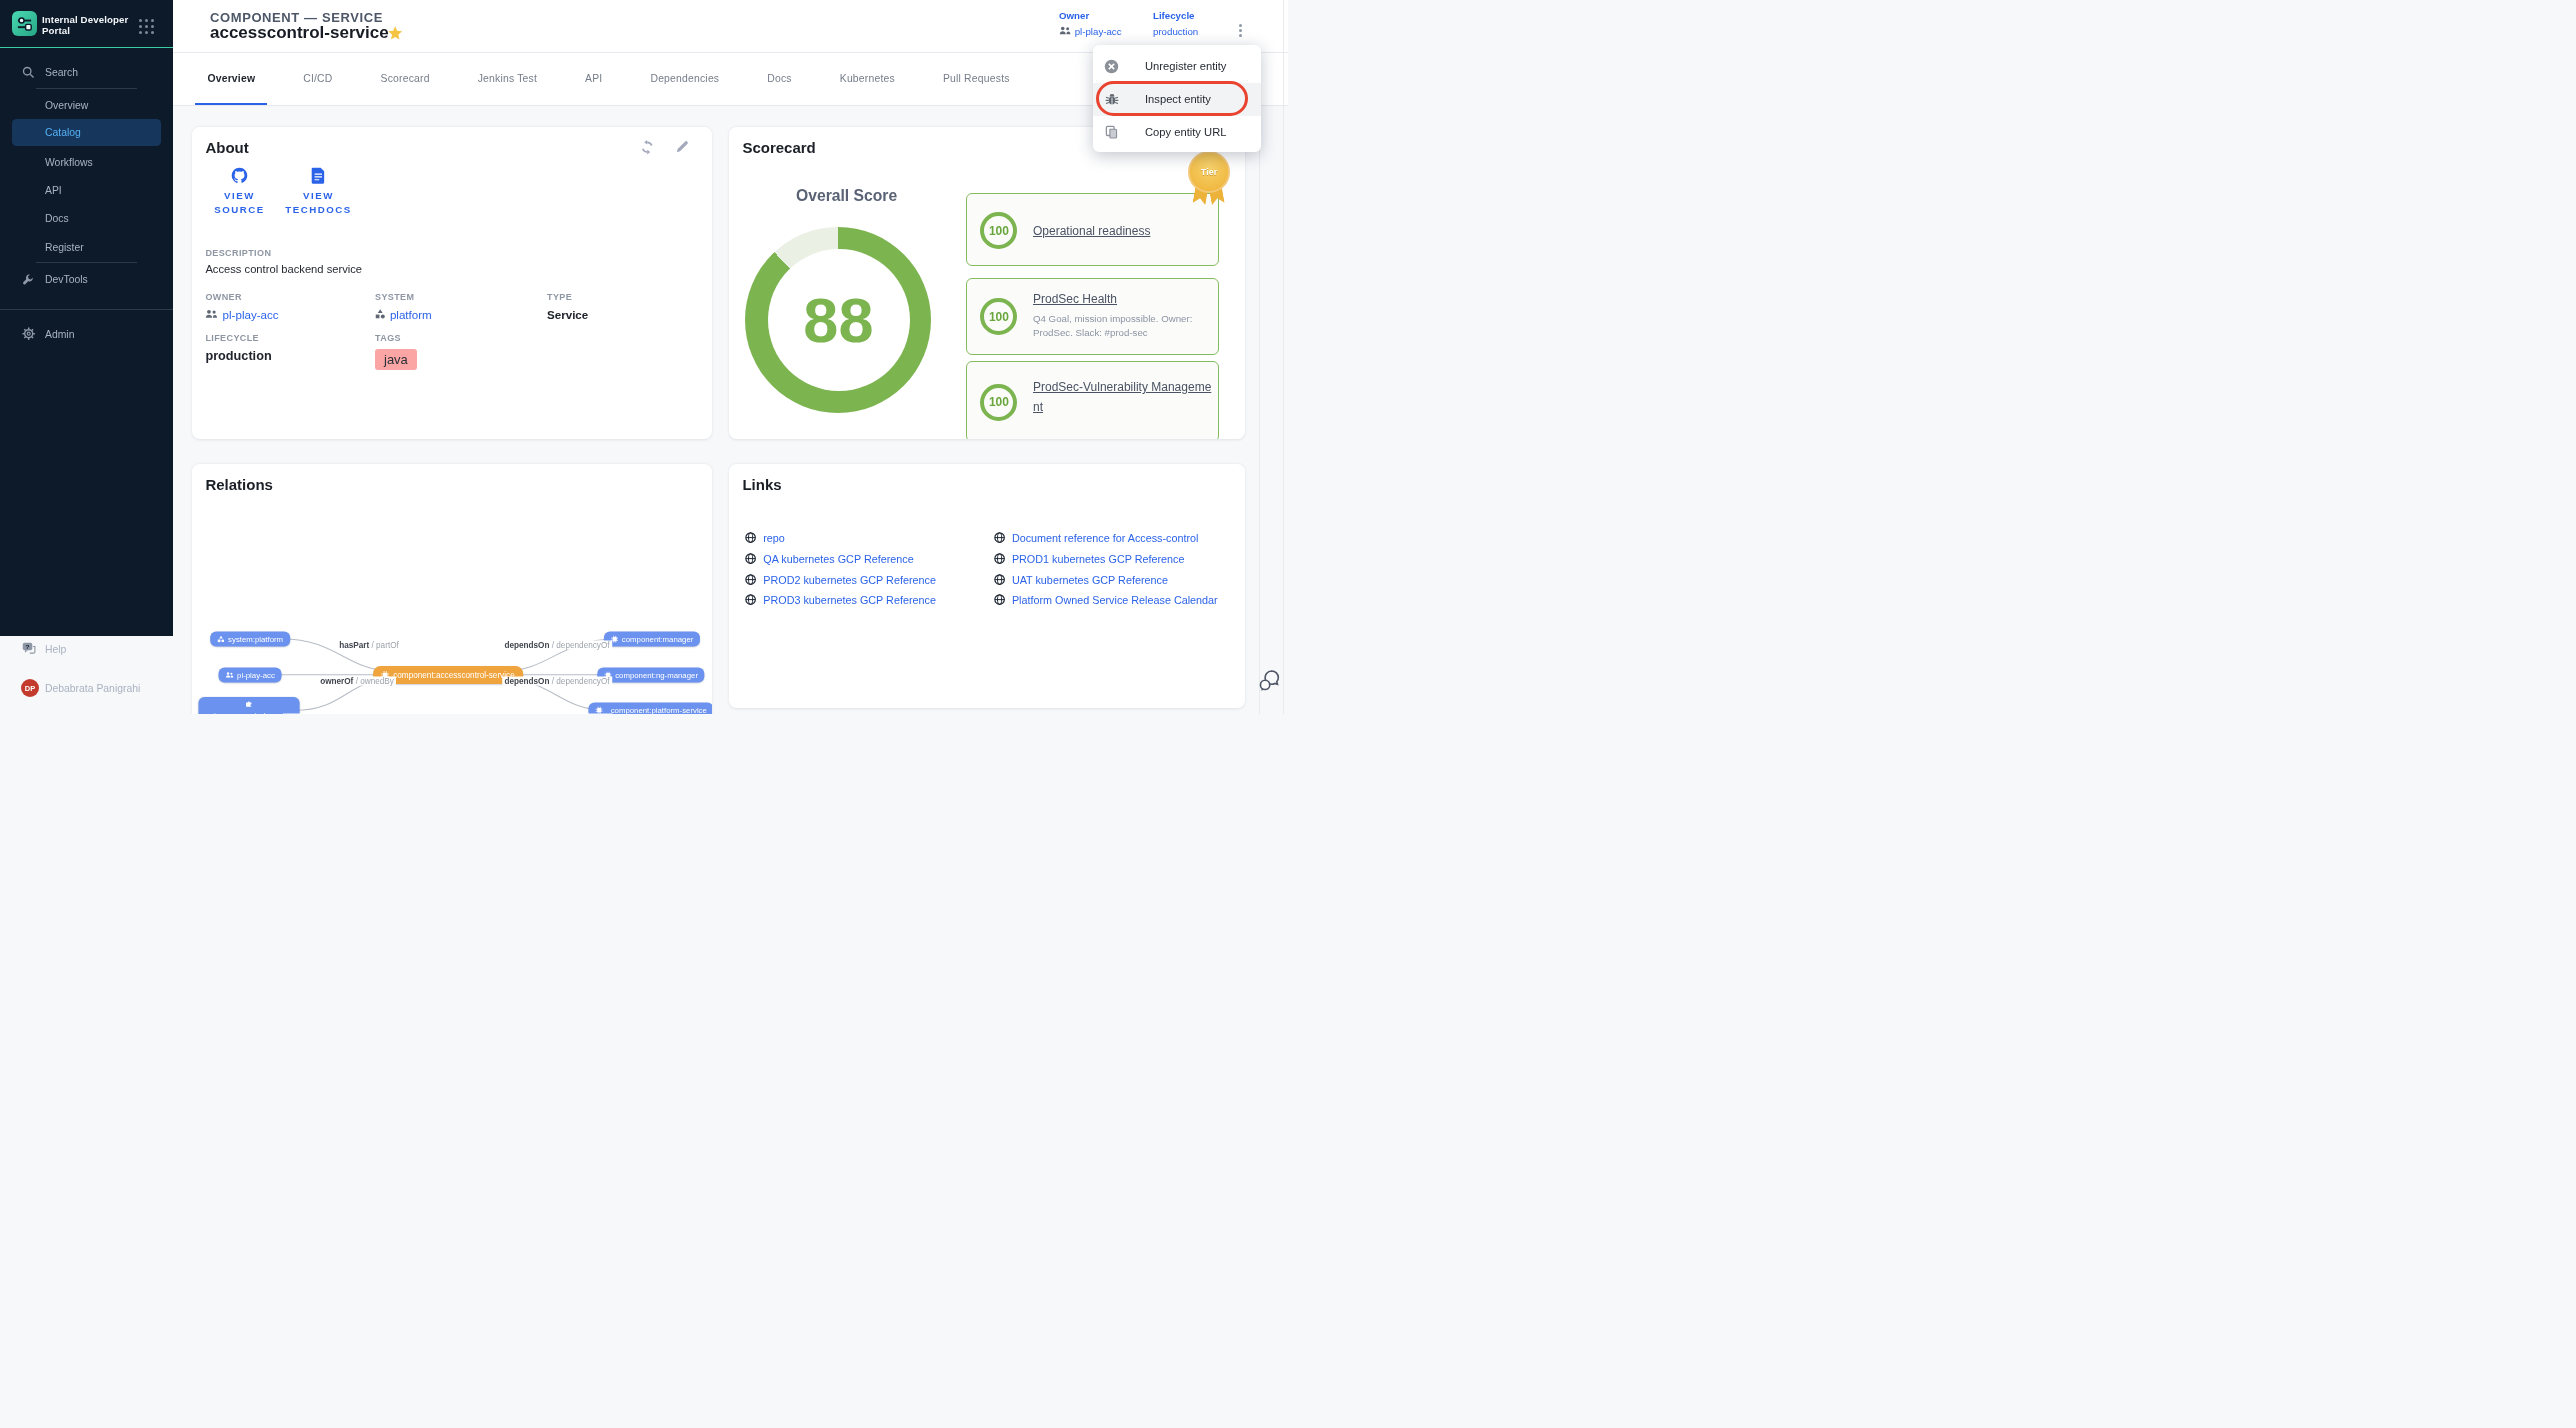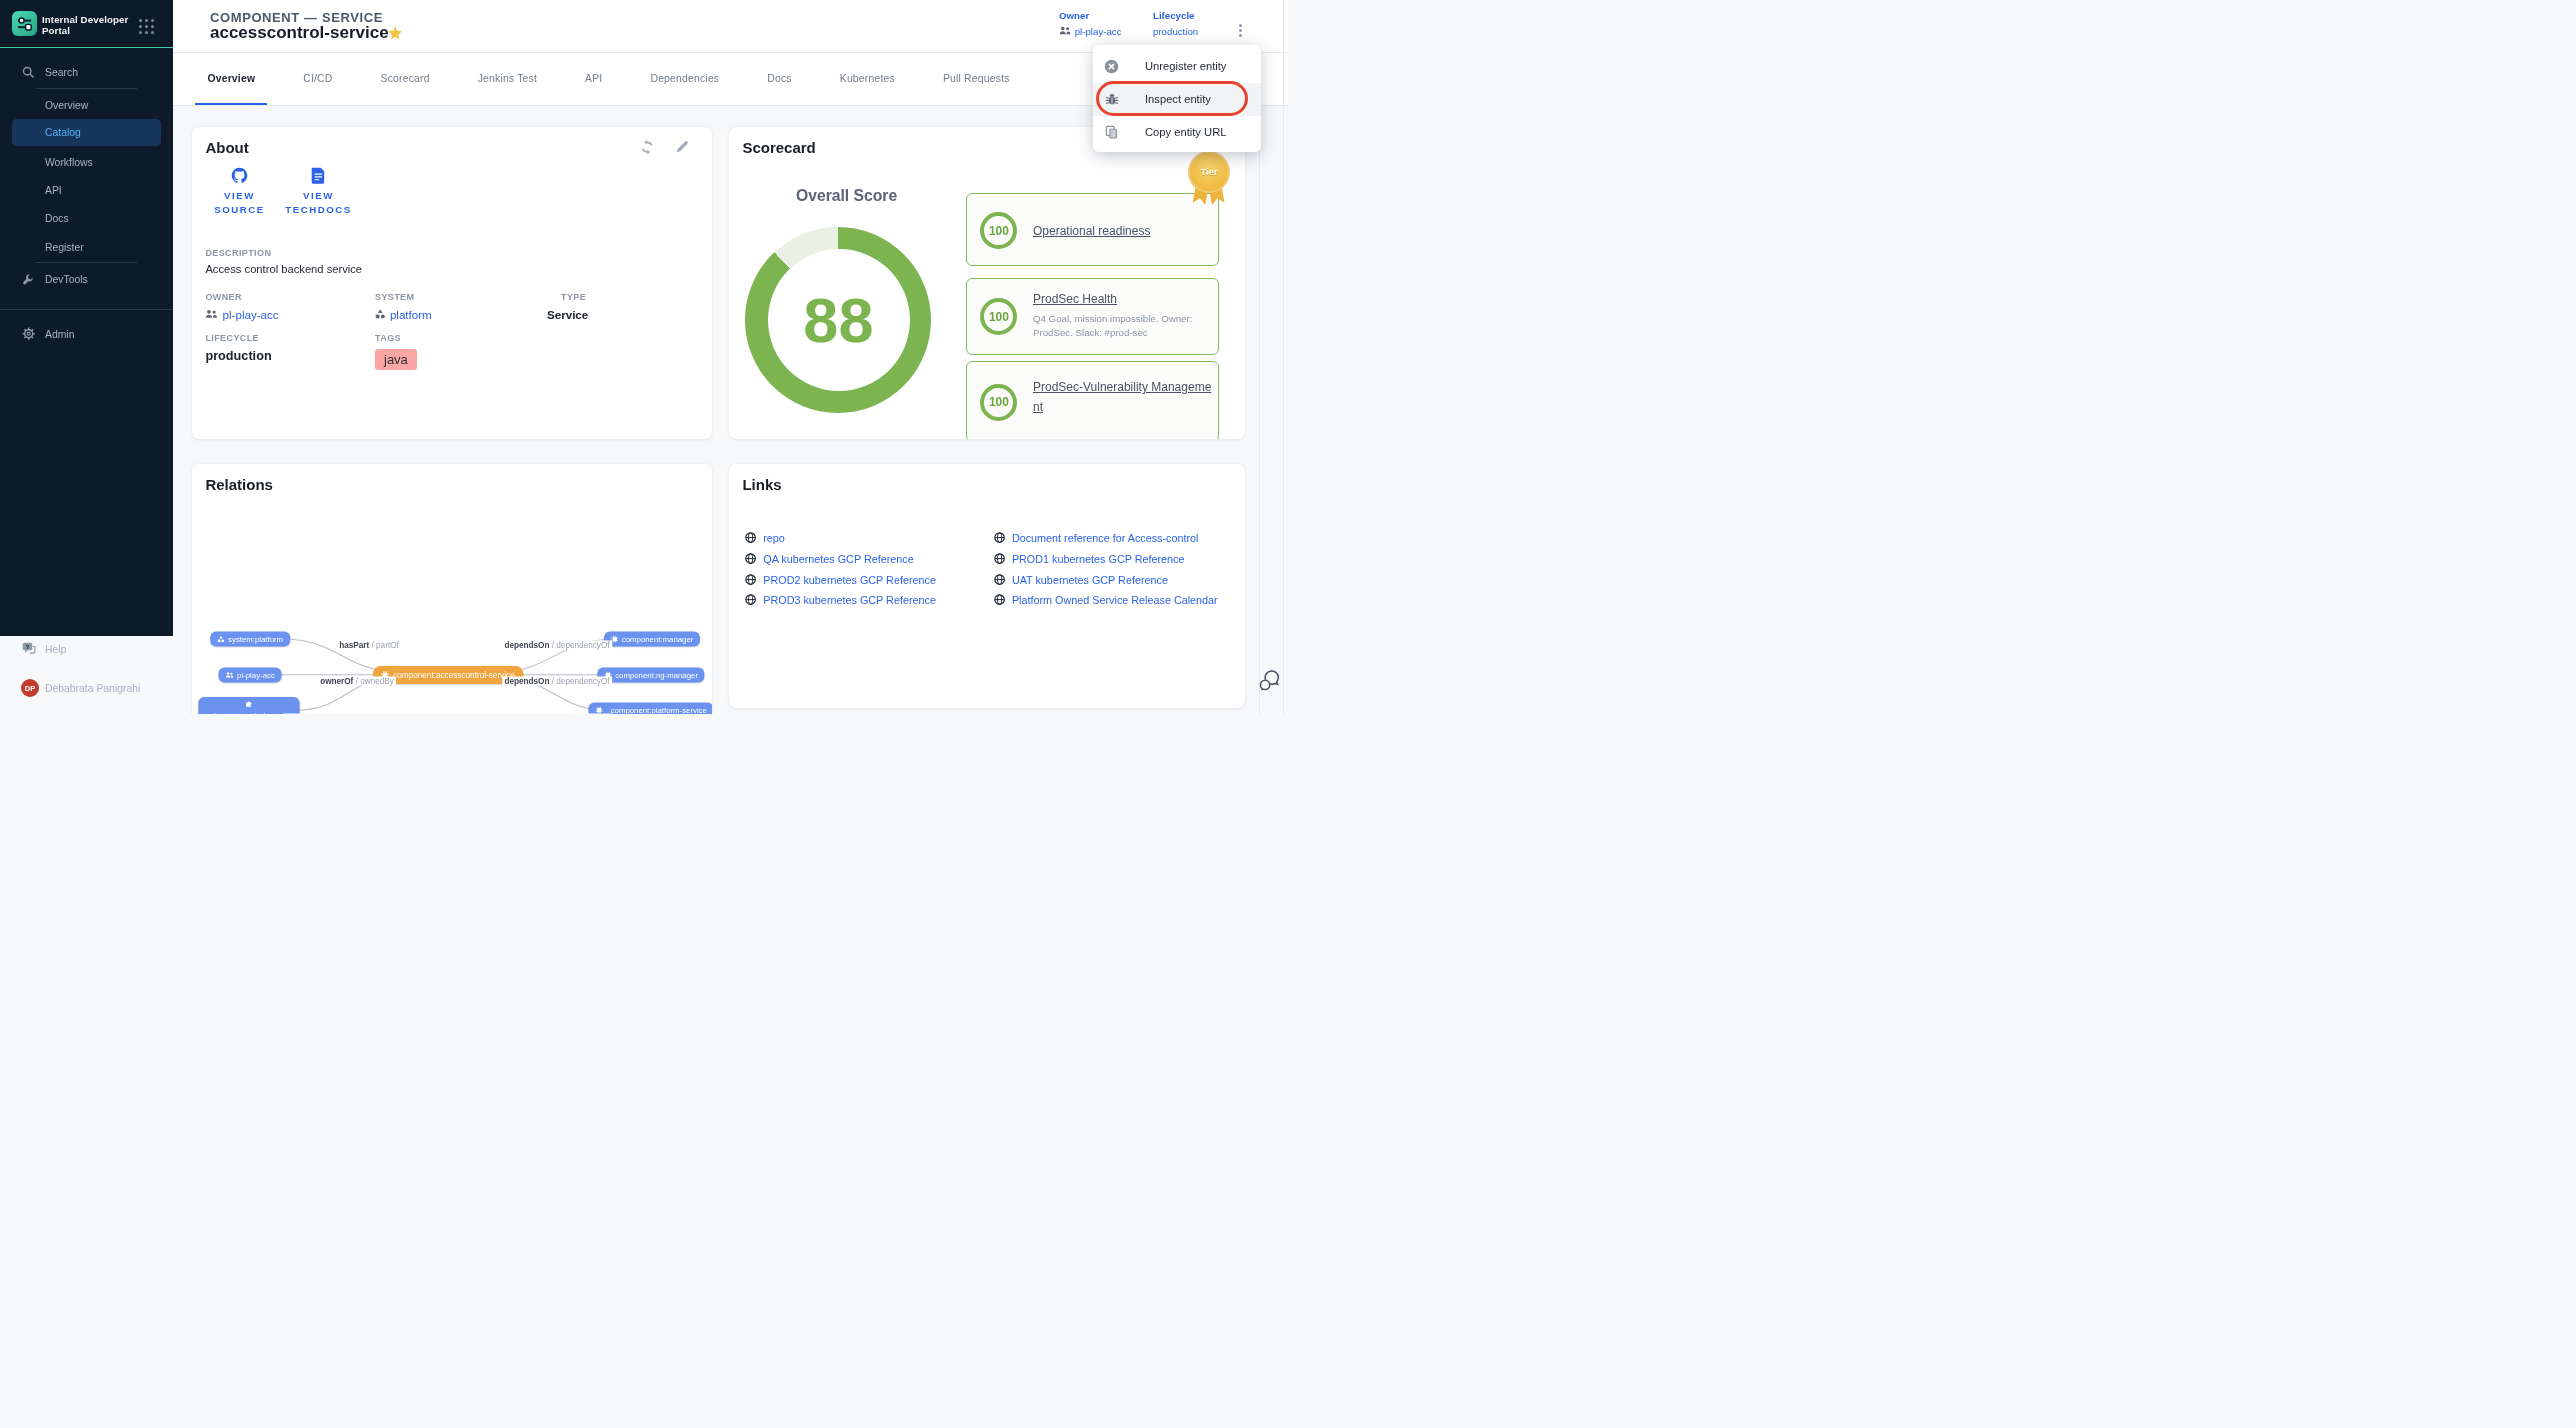--- a/index.html
+++ b/index.html
@@ -323,21 +323,21 @@
     <span>
       <svg width="10.4" height="10.4" viewBox="0 0 14 14">
           <path d="M7 0.5 L10.2 5.5 H3.8 Z" fill="#5f6774"></path>
           <rect x="1" y="7.5" width="5" height="5" fill="#5f6774"></rect>
           <circle cx="10.5" cy="10" r="2.7" fill="#5f6774"></circle>
         </svg>
     </span>
     <span class="blue-link">platform</span>
   </div>
 
-  <div class="abs cap-label" style="left:355px; top:165px;margin-left:14px;">TYPE</div>
+  <div class="abs cap-label" style="left:355px; top:165px;">TYPE</div>
   <div class="abs" style="left:355px; top:181px; font-size:11.6px; font-weight:700; color:#20252d;">Service</div>
 
   <div class="abs cap-label" style="left:13.4px; top:206px;">LIFECYCLE</div>
   <div class="abs" style="left:13.4px; top:222px; font-size:12.7px; font-weight:700; color:#20252d;">production</div>
 
   <div class="abs cap-label" style="left:183px; top:206px;">TAGS</div>
   <div class="tag-chip" style="left:183px; top:222px;">java</div>
 </div>
 
 <div class="card" style="left:729px; top:127px; width:516px; height:312px;">

